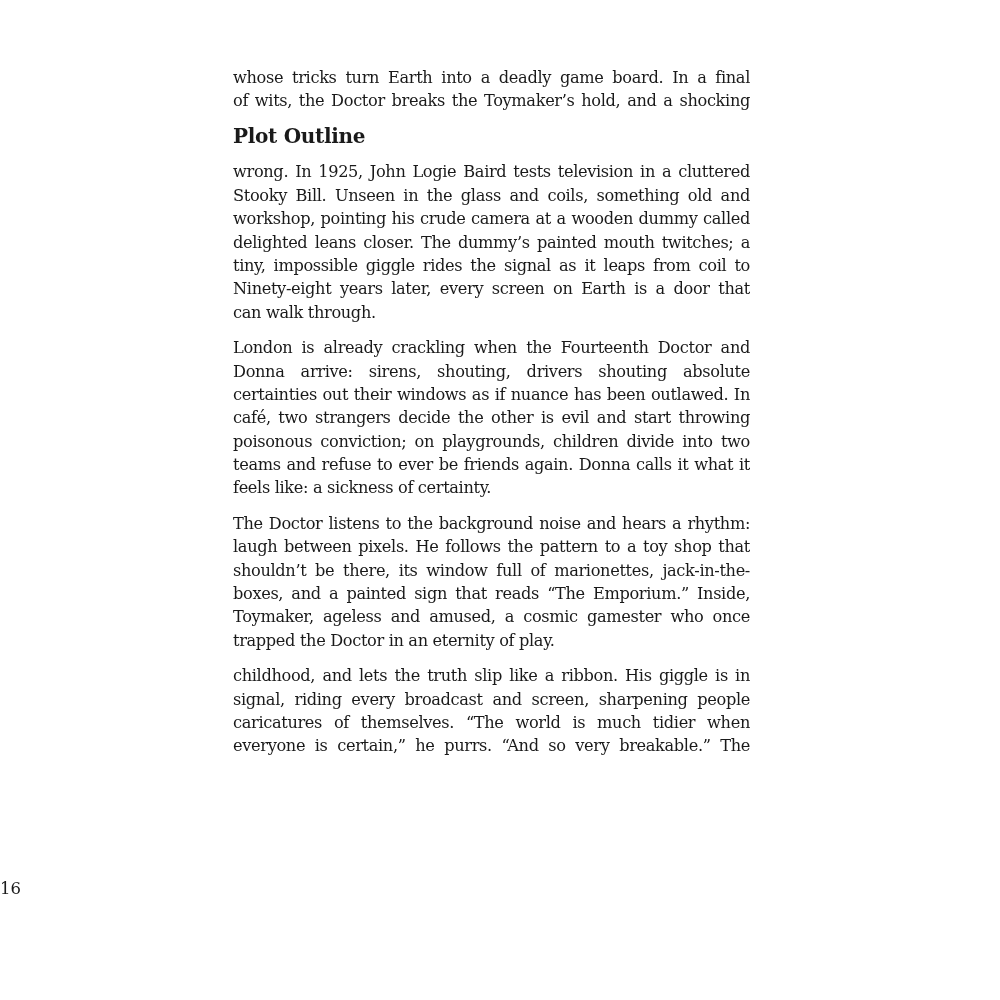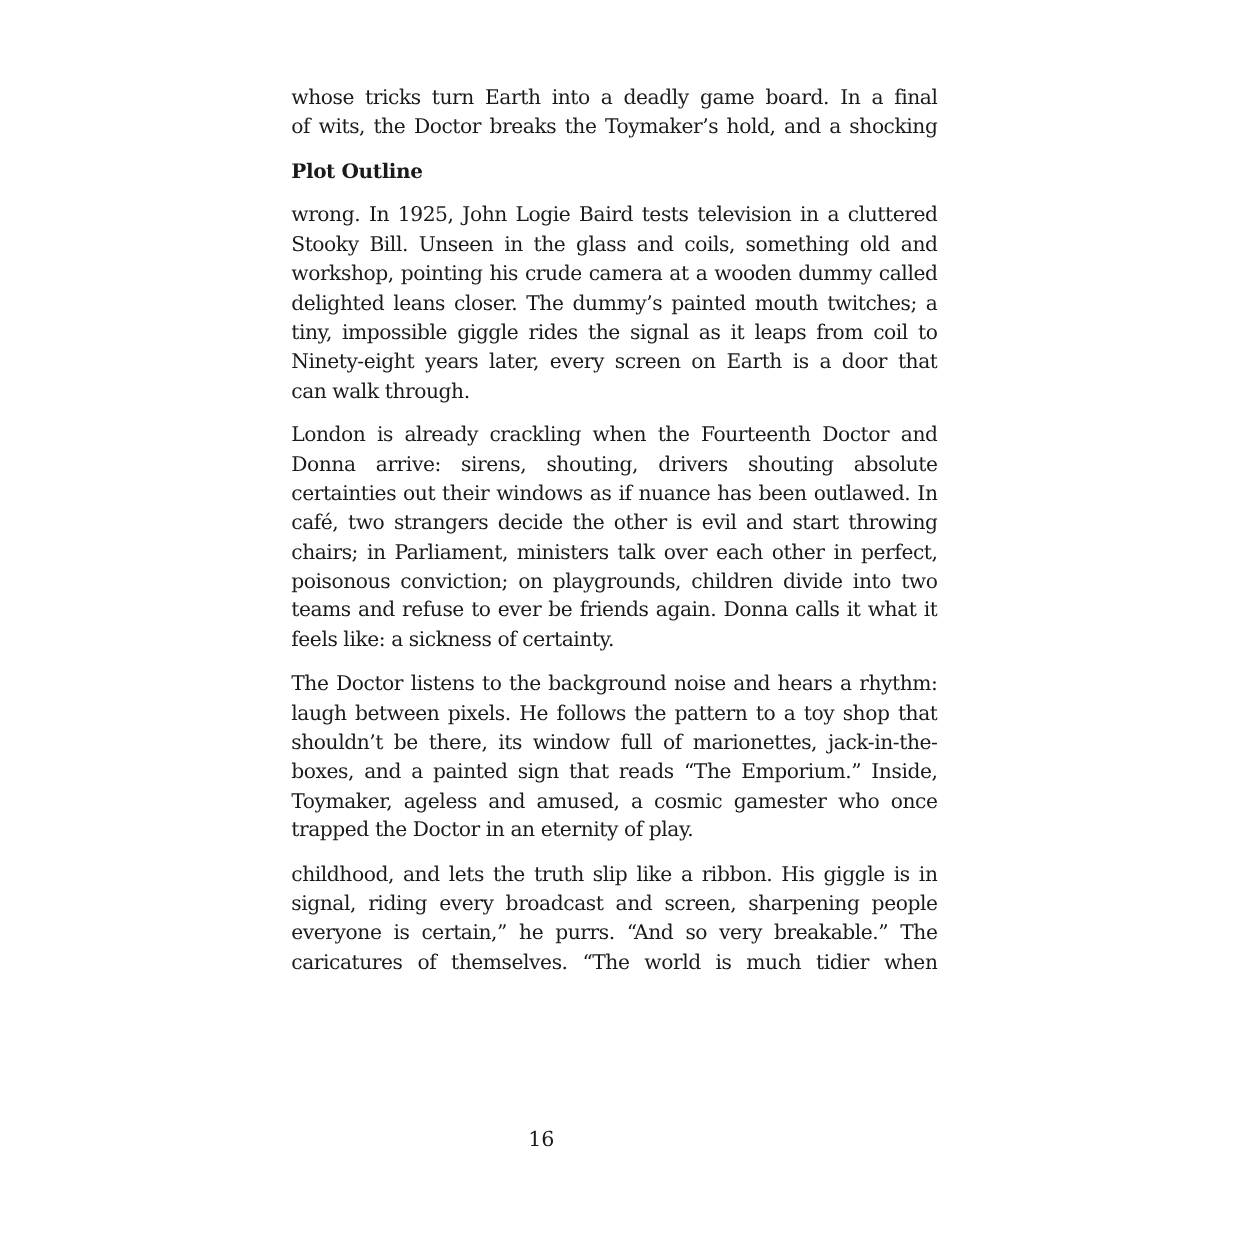--- a/index.html
+++ b/index.html
@@ -9,28 +9,27 @@
     font-family: "DejaVu Serif", "Liberation Serif", serif;
     font-size: 16.2px; color: #1a1a1a; letter-spacing: -0.35px;
   }
   .line {
     display: block; height: 23.35px; line-height: 23.35px;
     white-space: nowrap; overflow: visible;
   }
   .line.j { text-align: justify; text-align-last: justify; white-space: normal; overflow: hidden; }
   .para { margin: 0 0 12.3px 0; }
   .heading {
-    font-weight: bold; font-size: 16px; height: 23px; line-height: 23px;
+    font-weight: bold; font-size: 20px; height: 23px; line-height: 23px;
     margin: 0 0 12.5px 0; letter-spacing: -0.3px;
   }
   .page-number {
-    position: absolute; left: 0; width: 866px; top: 877px; text-align: center;
+    position: absolute; left: 0; width: 866px; top: 877px; 
     font-family: "DejaVu Serif", "Liberation Serif", serif; font-size: 16.5px; color: #1a1a1a;
     line-height: 23px;
-    margin-top: 23px;
   }
 </style>
 </head>
 <body>
 
 <div class="page">
   <div class="para">
     <span class="line j">whose tricks turn Earth into a deadly game board. In a final contest</span>
     <span class="line j">of wits, the Doctor breaks the Toymaker’s hold, and a shocking bi-</span>
   </div>
@@ -45,36 +44,35 @@
     <span class="line j">tiny, impossible giggle rides the signal as it leaps from coil to coil.</span>
     <span class="line j">Ninety-eight years later, every screen on Earth is a door that sound</span>
     <span class="line">can walk through.</span>
   </div>
 
   <div class="para">
     <span class="line j">London is already crackling when the Fourteenth Doctor and</span>
     <span class="line j">Donna arrive: sirens, shouting, drivers shouting absolute</span>
     <span class="line j">certainties out their windows as if nuance has been outlawed. In a</span>
     <span class="line j">café, two strangers decide the other is evil and start throwing</span>
-    <span class="line j">chairs; in Parliament, ministers talk over each other in perfect,</span>
     <span class="line j">poisonous conviction; on playgrounds, children divide into two</span>
     <span class="line j">teams and refuse to ever be friends again. Donna calls it what it</span>
     <span class="line">feels like: a sickness of certainty.</span>
   </div>
 
   <div class="para">
     <span class="line j">The Doctor listens to the background noise and hears a rhythm: a</span>
     <span class="line j">laugh between pixels. He follows the pattern to a toy shop that</span>
     <span class="line j">shouldn’t be there, its window full of marionettes, jack-in-the-</span>
     <span class="line j">boxes, and a painted sign that reads “The Emporium.” Inside, music</span>
     <span class="line j">Toymaker, ageless and amused, a cosmic gamester who once</span>
     <span class="line">trapped the Doctor in an eternity of play.</span>
   </div>
 
   <div class="para">
     <span class="line j">childhood, and lets the truth slip like a ribbon. His giggle is in the</span>
     <span class="line j">signal, riding every broadcast and screen, sharpening people into</span>
+    <span class="line j">caricatures of themselves. “The world is much tidier when</span>
     <span class="line j">everyone is certain,” he purrs. “And so very breakable.” The</span>
-    <span class="line j">caricatures of themselves. “The world is much tidier when</span>
   </div>
 </div>
 
 <div class="page-number">16</div>
 
 </body></html>

